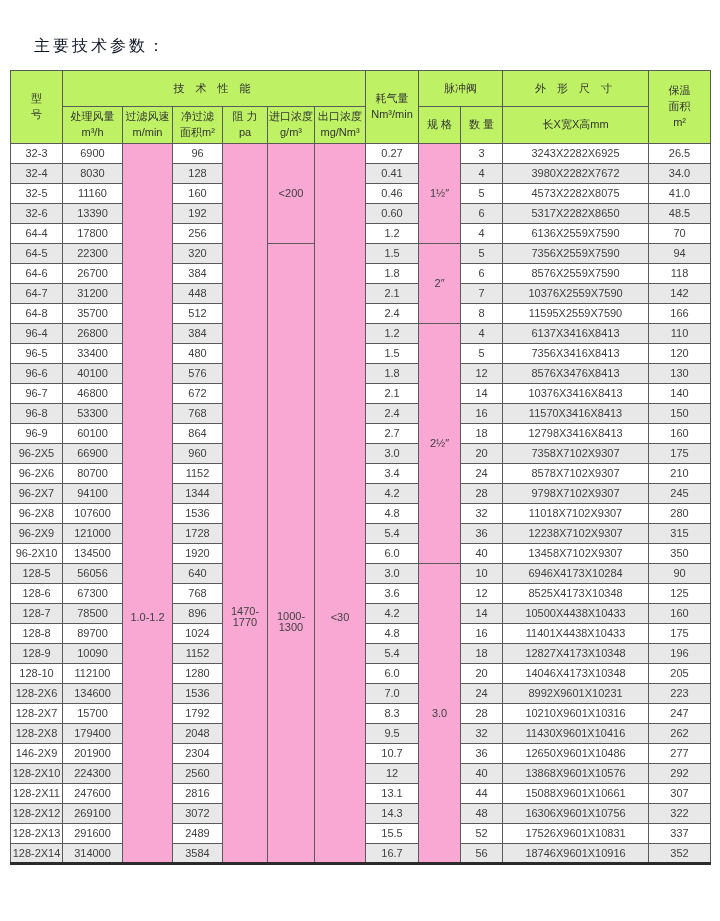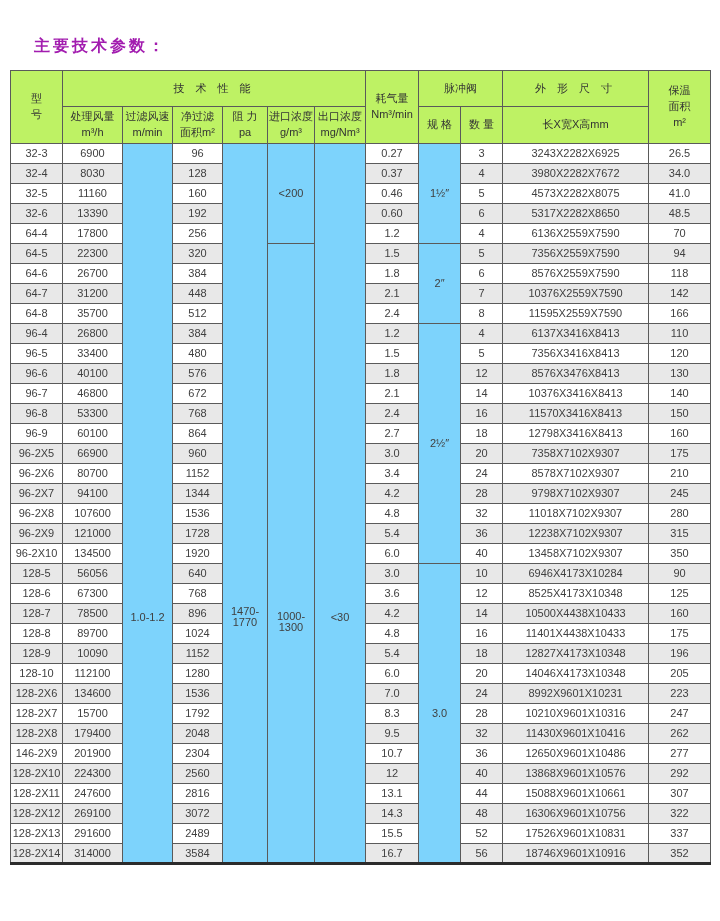--- a/index.html
+++ b/index.html
@@ -1,32 +1,32 @@
 <!DOCTYPE html>
 <html><head>
 <meta charset="utf-8">
 <style>
   html,body { margin:0; padding:0; background:#ffffff; width:720px; }
   body { font-family:"Liberation Sans","DejaVu Sans",sans-serif; color:#3c3c3c; }
   .page { width:720px; height:921px; background:#fff; position:relative; }
-  .title { position:absolute; top:36px; left:34px; font-size:16px; font-weight:bold;
-           color:#a21caf; letter-spacing:3px; }
+  .title { position:absolute; top:36px; left:34px; font-size:16px; font-weight:normal;
+           color:#0f172a; letter-spacing:3px; }
   table.specs { position:absolute; top:70px; left:10px; width:700px;
                 border-collapse:collapse; table-layout:fixed;
                 border:1px solid #3f3f3f; border-bottom:3px solid #2b2b2b; }
   table.specs th, table.specs td { border:1px solid #5a5a5a; padding:0; margin:0;
                 text-align:center; vertical-align:middle; overflow:hidden; }
   thead th { background:#bef264; font-weight:normal; font-size:11px; color:#333;
              line-height:1.45; }
   thead tr.h1 { height:36px; }
   thead tr.h2 { height:37px; }
   tbody tr { height:20px; }
   tbody td { font-size:11px; color:#404040; background:#ffffff; line-height:1; }
   tbody td.shade { background:#e8e8e8; }
-  tbody td.tall { background:#7dd3fc; position:relative; }
+  tbody td.tall { background:#f9a8d4; position:relative; }
   .fl { position:absolute; left:0; right:0; transform:translateY(-50%); text-align:center; }
   .off-a { top:473px; }
   .off-b { top:346px;margin-top:32px; }
   .sp2 { letter-spacing:4px; }
 </style>
 </head>
 <body>
 
 <div class="page">
   <div class="title">主要技术参数：</div>
@@ -85,21 +85,21 @@
           <td class="c">0.27</td>
           <td class="tall" rowspan="5">1½″</td>
           <td class="c">3</td>
           <td class="c">3243X2282X6925</td>
           <td class="c">26.5</td>
         </tr>
         <tr>
           <td class="c shade">32-4</td>
           <td class="c shade">8030</td>
           <td class="c shade">128</td>
-          <td class="c shade">0.37</td>
+          <td class="c shade">0.41</td>
           <td class="c shade">4</td>
           <td class="c shade">3980X2282X7672</td>
           <td class="c shade">34.0</td>
         </tr>
         <tr>
           <td class="c">32-5</td>
           <td class="c">11160</td>
           <td class="c">160</td>
           <td class="c">0.46</td>
           <td class="c">5</td>

